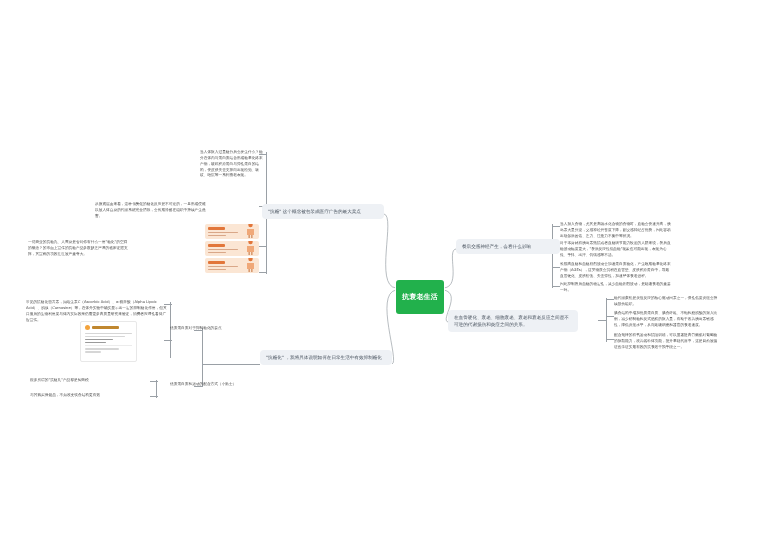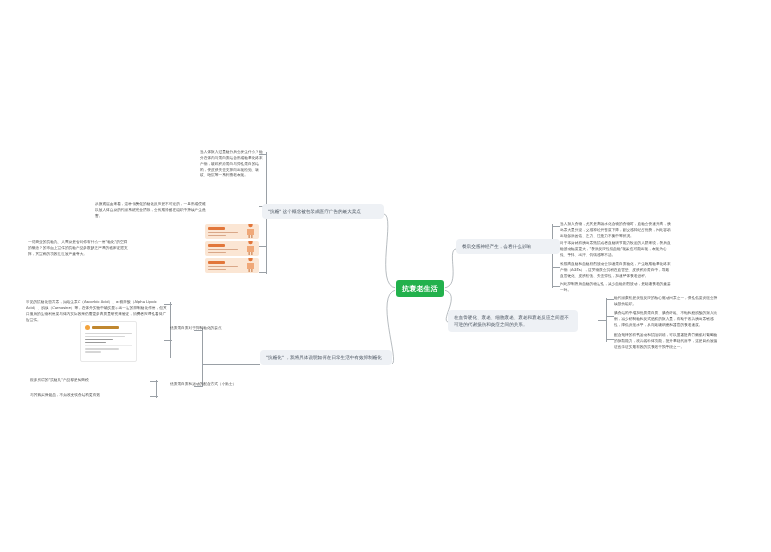--- a/index.html
+++ b/index.html
@@ -30,21 +30,21 @@
     height: 552px;
     pointer-events: none;
   }
 
   
   .root-node {
     position: absolute;
     left: 396px;
     top: 280px;
     width: 48px;
-    height: 17px;
+    height: 34px;
     background: #22b14c;
     border-radius: 3px;
     display: flex;
     align-items: center;
     justify-content: center;
     color: #ffffff;
     font-size: 7px;
     font-weight: bold;
     letter-spacing: 0.2px;
     box-shadow: 0 0 0 1px rgba(255,255,255,0.9);

